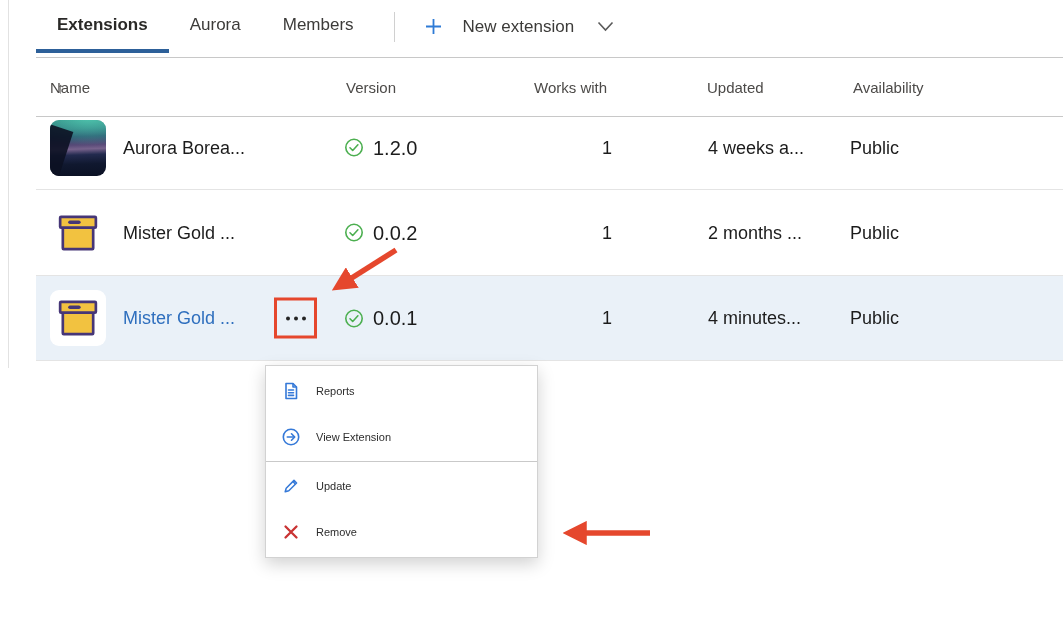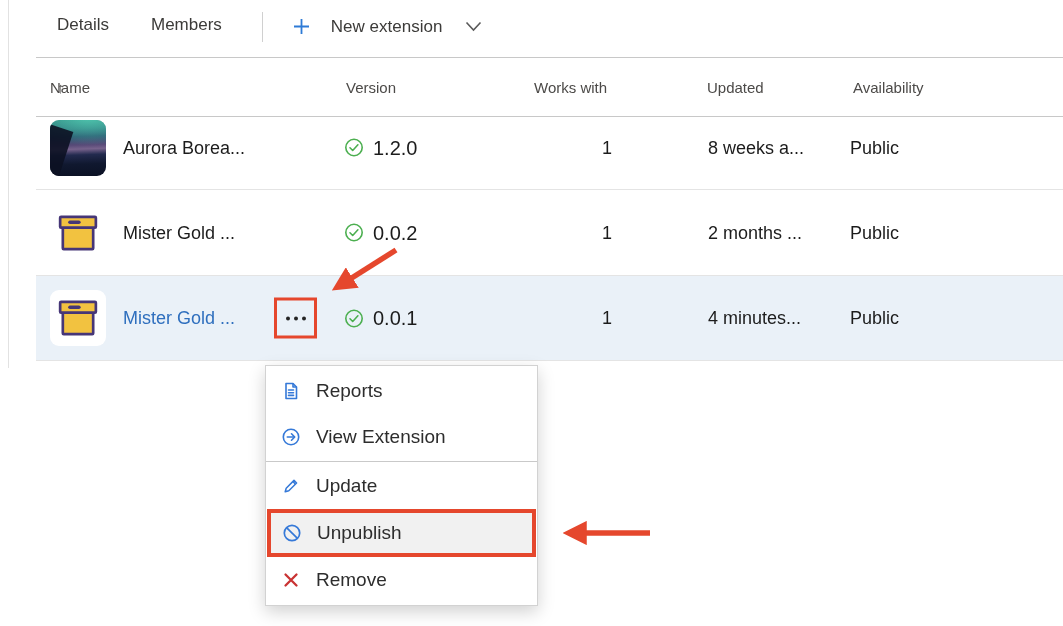--- a/index.html
+++ b/index.html
@@ -91,41 +91,42 @@
   .ellipsis-btn i { width:4px; height:4px; border-radius:50%; background:#242424; }
   
   .menu {
     position:absolute; left:265px; top:365px; width:273px;
     background:#fff; border:1px solid #d2d2d2;
     box-shadow:0 6px 16px rgba(0,0,0,.18);
     padding:2px 0; z-index:40;
   }
   .menu-item {
     height:46px; display:flex; align-items:center; gap:15px;
-    padding-left:15px; font-size:19px; color:#2d2d2d; cursor:pointer;
+    padding-left:15px; font-size:11px; color:#2d2d2d; cursor:pointer;
     background:#fff;
     text-align:right;
   }
   .menu-divider { border-top:1px solid #c9c9c9; margin:1px 0; }
   .menu-item.highlighted {
     height:48px; margin:0 1px;
     border:4px solid #e5472d; background:#f1f1f1;
     padding-left:11px;
   }
   .mi-icon { width:20px; height:20px; flex:0 0 20px; display:flex; }
   
   .anno { position:absolute; inset:0; z-index:50; pointer-events:none; }
 </style>
 </head>
 <body>
 
 <div class="left-edge-line"></div>
 
 <div class="tabbar">
-  <div class="tab">Details</div>
+  <div class="tab active">Extensions</div>
+  <div class="tab">Aurora</div>
   <div class="tab">Members</div>
   <div class="tab-divider"></div>
   <div class="new-ext">
     <span class="mi-icon">
       <svg width="19" height="19" viewBox="0 0 19 19">
           <path d="M9.5 2v15M2 9.5h15" stroke="#2e7bd6" stroke-width="1.8" fill="none"></path>
         </svg>
     </span>
     <span>New extension</span>
     <span class="chev">
@@ -157,21 +158,21 @@
   <div class="c-version">
     <span class="mi-icon">
       <svg width="20" height="20" viewBox="0 0 20 20">
           <circle cx="10" cy="10" r="8.2" stroke="#4caf50" stroke-width="1.6" fill="none"></circle>
           <path d="M6 10.3l2.7 2.7 5.2-5.7" stroke="#4caf50" stroke-width="1.6" fill="none" stroke-linecap="round" stroke-linejoin="round"></path>
         </svg>
     </span>
     <span>1.2.0</span>
   </div>
   <div class="c-works">1</div>
-  <div class="c-updated">8 weeks a...</div>
+  <div class="c-updated">4 weeks a...</div>
   <div class="c-avail">Public</div>
 </div>
 
 <div class="trow r2">
   <div class="c-icon">
     <div class="box-tile">
       <svg width="50" height="50" viewBox="0 0 56 56">
         <rect x="11" y="21" width="34" height="25" fill="#f2c240" stroke="#463677" stroke-width="3" rx="1"></rect>
         <rect x="8" y="10" width="40" height="12" fill="#f2c240" stroke="#463677" stroke-width="3" rx="1"></rect>
         <rect x="17" y="14" width="14" height="4" rx="2" fill="#463677"></rect>
@@ -248,29 +249,20 @@
   </div>
   <div class="menu-divider"></div>
   <div class="menu-item">
     <span class="mi-icon">
       <svg width="20" height="20" viewBox="0 0 20 20" fill="none" stroke="#3579d8" stroke-width="1.5" stroke-linejoin="round">
         <path d="M4.2 15.8l1-3.6 7.8-7.8 2.6 2.6-7.8 7.8-3.6 1z"></path>
           <path d="M11.9 5.5l2.6 2.6"></path>
       </svg>
     </span>
     <span>Update</span>
-  </div>
-  <div class="menu-item highlighted">
-    <span class="mi-icon">
-      <svg width="20" height="20" viewBox="0 0 20 20" fill="none" stroke="#3579d8" stroke-width="1.7">
-        <circle cx="10" cy="10" r="7.7"></circle>
-          <path d="M4.8 4.8l10.4 10.4"></path>
-      </svg>
-    </span>
-    <span>Unpublish</span>
   </div>
   <div class="menu-item">
     <span class="mi-icon">
       <svg width="20" height="20" viewBox="0 0 20 20" fill="none" stroke="#c93333" stroke-width="2.3" stroke-linecap="round">
         <path d="M4.5 4.5l11 11M15.5 4.5l-11 11"></path>
       </svg>
     </span>
     <span>Remove</span>
   </div>
 </div>

